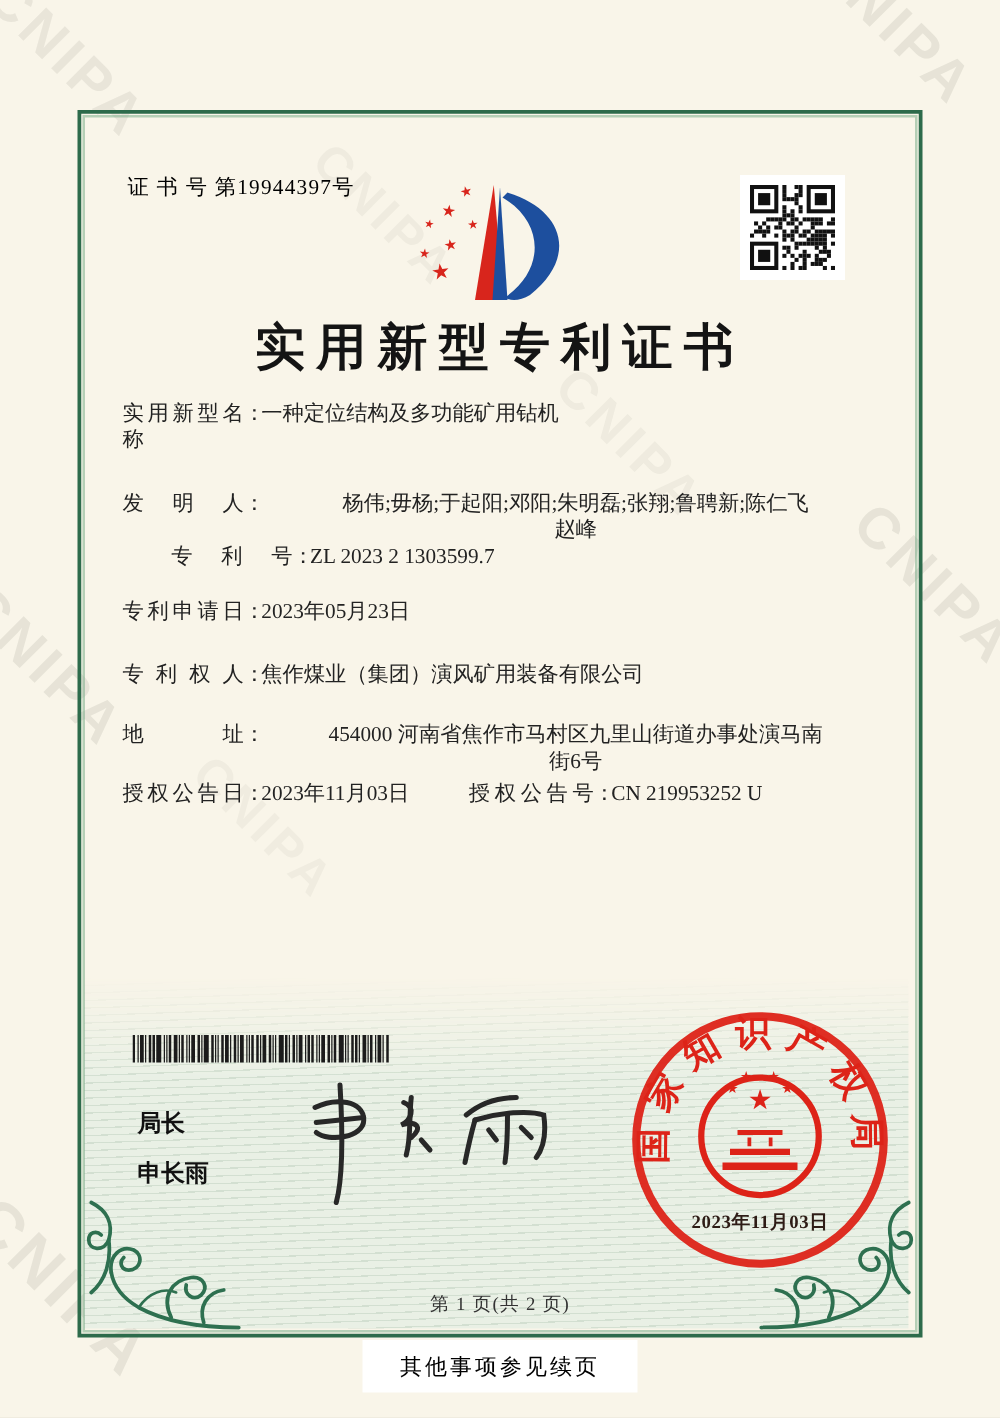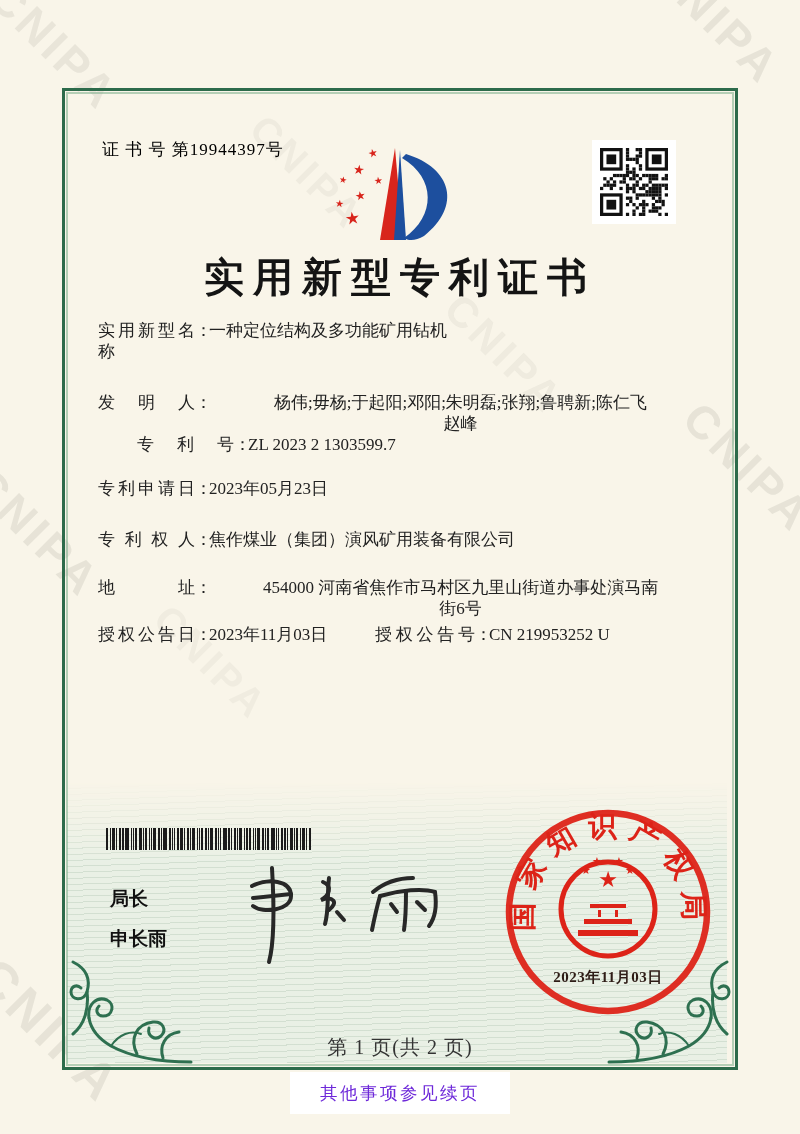--- a/index.html
+++ b/index.html
@@ -46,24 +46,24 @@
   .paras p{margin:0 0 7px 0;text-indent:2em;}
   
   .barcode{position:absolute;left:106px;top:828px;z-index:4;}
   .off-title{position:absolute;left:110px;top:886px;font-family:"Liberation Sans","DejaVu Sans",sans-serif;
              font-weight:bold;font-size:19px;color:#111;z-index:4;}
   .off-name{position:absolute;left:110px;top:926px;font-family:"Liberation Sans","DejaVu Sans",sans-serif;
             font-weight:bold;font-size:19px;color:#111;z-index:4;}
   .sig{position:absolute;left:225px;top:852px;z-index:4;}
   .seal{position:absolute;left:502px;top:806px;z-index:5;}
   
-  .pageind{position:absolute;left:0;right:0;top:1034px;text-align:center;font-size:20px;
+  .pageind{position:absolute;left:0;right:0;top:1034px;text-align:center;font-size:15px;
            letter-spacing:1px;color:#333;z-index:4;}
   .notebox{position:absolute;left:50%;transform:translateX(-50%);top:1072px;background:#ffffff;
-           padding:9px 30px;font-size:17.5px;letter-spacing:2.5px;color:#6d28d9;z-index:4;white-space:nowrap;}
+           padding:9px 30px;font-size:17.5px;letter-spacing:2.5px;color:#000000;z-index:4;white-space:nowrap;}
 </style>
 </head>
 <body>
 
 <div class="page">
 
   <div class="wm" style="left:-26px;top:18px;opacity:.9">CNIPA</div>
   <div class="wm" style="left:236px;top:150px;font-size:40px;opacity:.55">CNIPA</div>
   <div class="wm" style="left:636px;top:-8px">CNIPA</div>
   <div class="wm" style="left:430px;top:330px;font-size:42px;opacity:.6">CNIPA</div>

